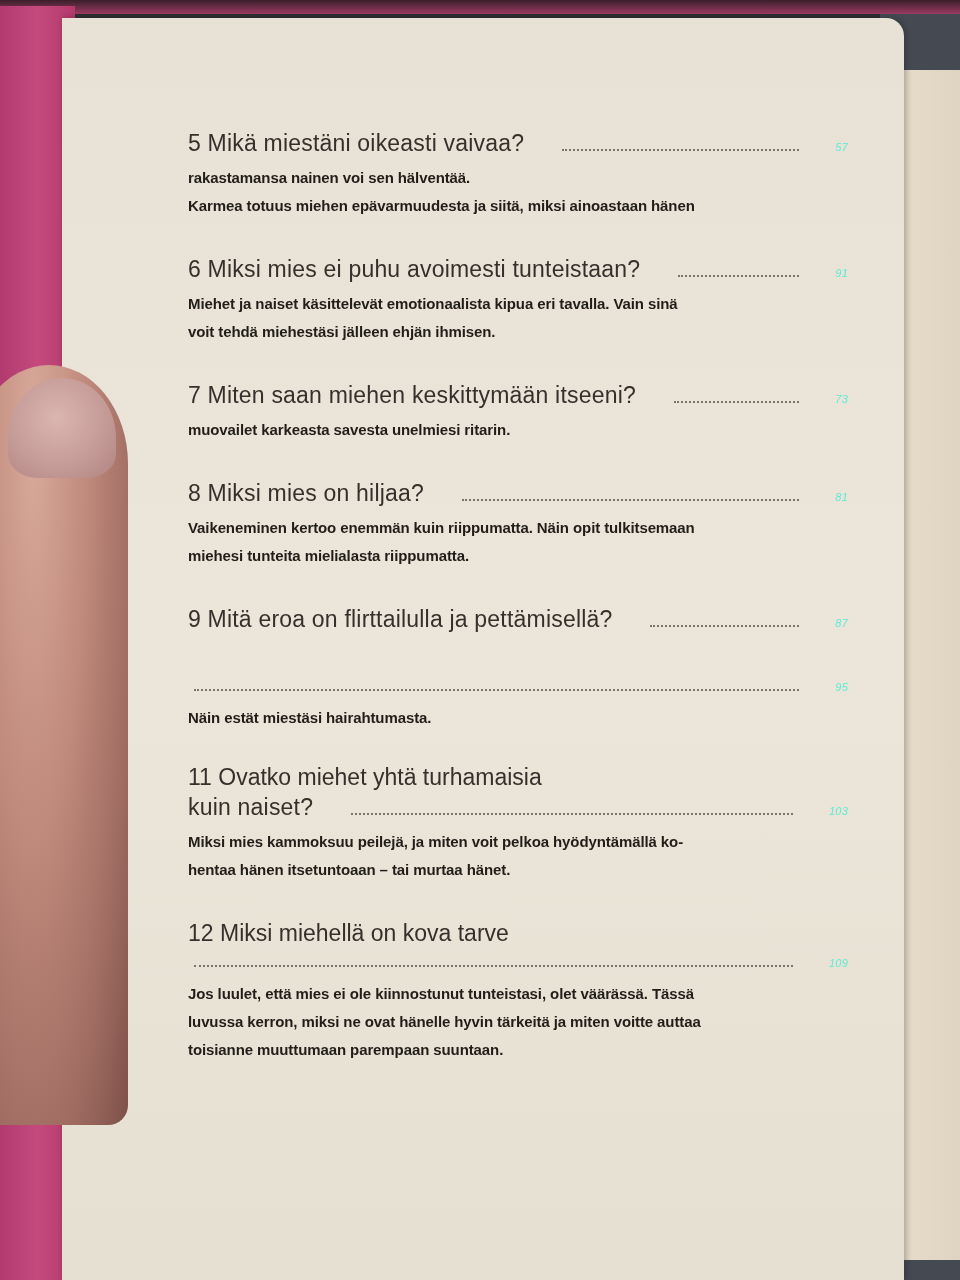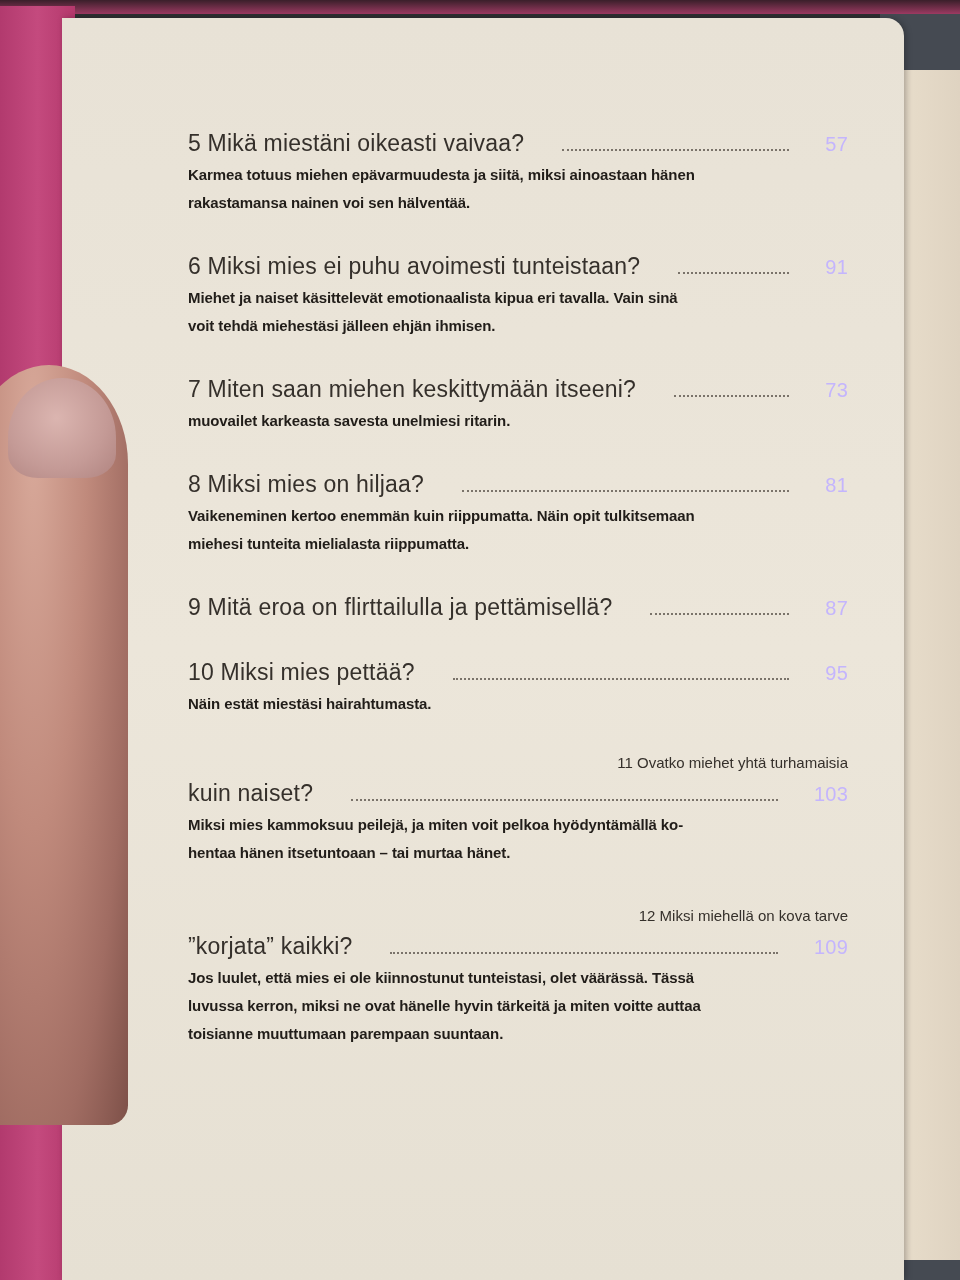--- a/index.html
+++ b/index.html
@@ -48,27 +48,27 @@
     .toc {
       position: absolute; left: 188px; top: 128px; width: 660px;
       color: #2a2622;
     }
     .entry { margin-bottom: 34px; }
     .entry.tight { margin-bottom: 30px; }
     .title-row {
       display: flex; align-items: baseline; font-size: 23px; line-height: 30px;
       color: #35302b; letter-spacing: 0.2px; gap: 32px;
     }
-    .title-line { font-size: 15px; line-height: 30px; color: #35302b; text-align: right; }
+    .title-line { font-size: 23px; line-height: 30px; color: #35302b; }
     .title-text { white-space: nowrap; }
     .leader {
       flex: 1; border-bottom: 2px dotted #7a736a; margin: 0 4px 6px 6px;
       height: 1px;
     }
-    .page-num { font-size: 20px; color: #c4b5fd; white-space: nowrap; }
+    .page-num { font-size: 11px; color: #5eead4; white-space: nowrap; font-style: italic; }
     .desc {
       font-family: "Liberation Sans", sans-serif; font-weight: bold;
       font-size: 15px; line-height: 28px; color: #211d19; margin-top: 2px;
       letter-spacing: -0.1px;
     }
     .desc-line { white-space: nowrap; }
   </style>
 </head>
 <body>
 
@@ -82,22 +82,22 @@
 
 <div class="toc">
 
   <div class="entry">
     <div class="title-row">
       <span class="title-text">5 Mikä miestäni oikeasti vaivaa?</span>
       <span class="leader"></span>
       <span class="page-num">57</span>
     </div>
     <div class="desc">
+      <div class="desc-line">rakastamansa nainen voi sen hälventää.</div>
       <div class="desc-line">Karmea totuus miehen epävarmuudesta ja siitä, miksi ainoastaan hänen</div>
-      <div class="desc-line">rakastamansa nainen voi sen hälventää.</div>
     </div>
   </div>
 
   <div class="entry">
     <div class="title-row">
       <span class="title-text">6 Miksi mies ei puhu avoimesti tunteistaan?</span>
       <span class="leader"></span>
       <span class="page-num">91</span>
     </div>
     <div class="desc">
@@ -132,21 +132,20 @@
   <div class="entry">
     <div class="title-row">
       <span class="title-text">9 Mitä eroa on flirttailulla ja pettämisellä?</span>
       <span class="leader"></span>
       <span class="page-num">87</span>
     </div>
   </div>
 
   <div class="entry tight">
     <div class="title-row">
-      <span class="title-text">10 Miksi mies pettää?</span>
       <span class="leader"></span>
       <span class="page-num">95</span>
     </div>
     <div class="desc">
       <div class="desc-line">Näin estät miestäsi hairahtumasta.</div>
     </div>
   </div>
 
   <div class="entry">
     <div class="title-line">11 Ovatko miehet yhtä turhamaisia</div>
@@ -157,21 +156,20 @@
     </div>
     <div class="desc">
       <div class="desc-line">Miksi mies kammoksuu peilejä, ja miten voit pelkoa hyödyntämällä ko-</div>
       <div class="desc-line">hentaa hänen itsetuntoaan – tai murtaa hänet.</div>
     </div>
   </div>
 
   <div class="entry">
     <div class="title-line">12 Miksi miehellä on kova tarve</div>
     <div class="title-row">
-      <span class="title-text">”korjata” kaikki?</span>
       <span class="leader"></span>
       <span class="page-num">109</span>
     </div>
     <div class="desc">
       <div class="desc-line">Jos luulet, että mies ei ole kiinnostunut tunteistasi, olet väärässä. Tässä</div>
       <div class="desc-line">luvussa kerron, miksi ne ovat hänelle hyvin tärkeitä ja miten voitte auttaa</div>
       <div class="desc-line">toisianne muuttumaan parempaan suuntaan.</div>
     </div>
   </div>
 

